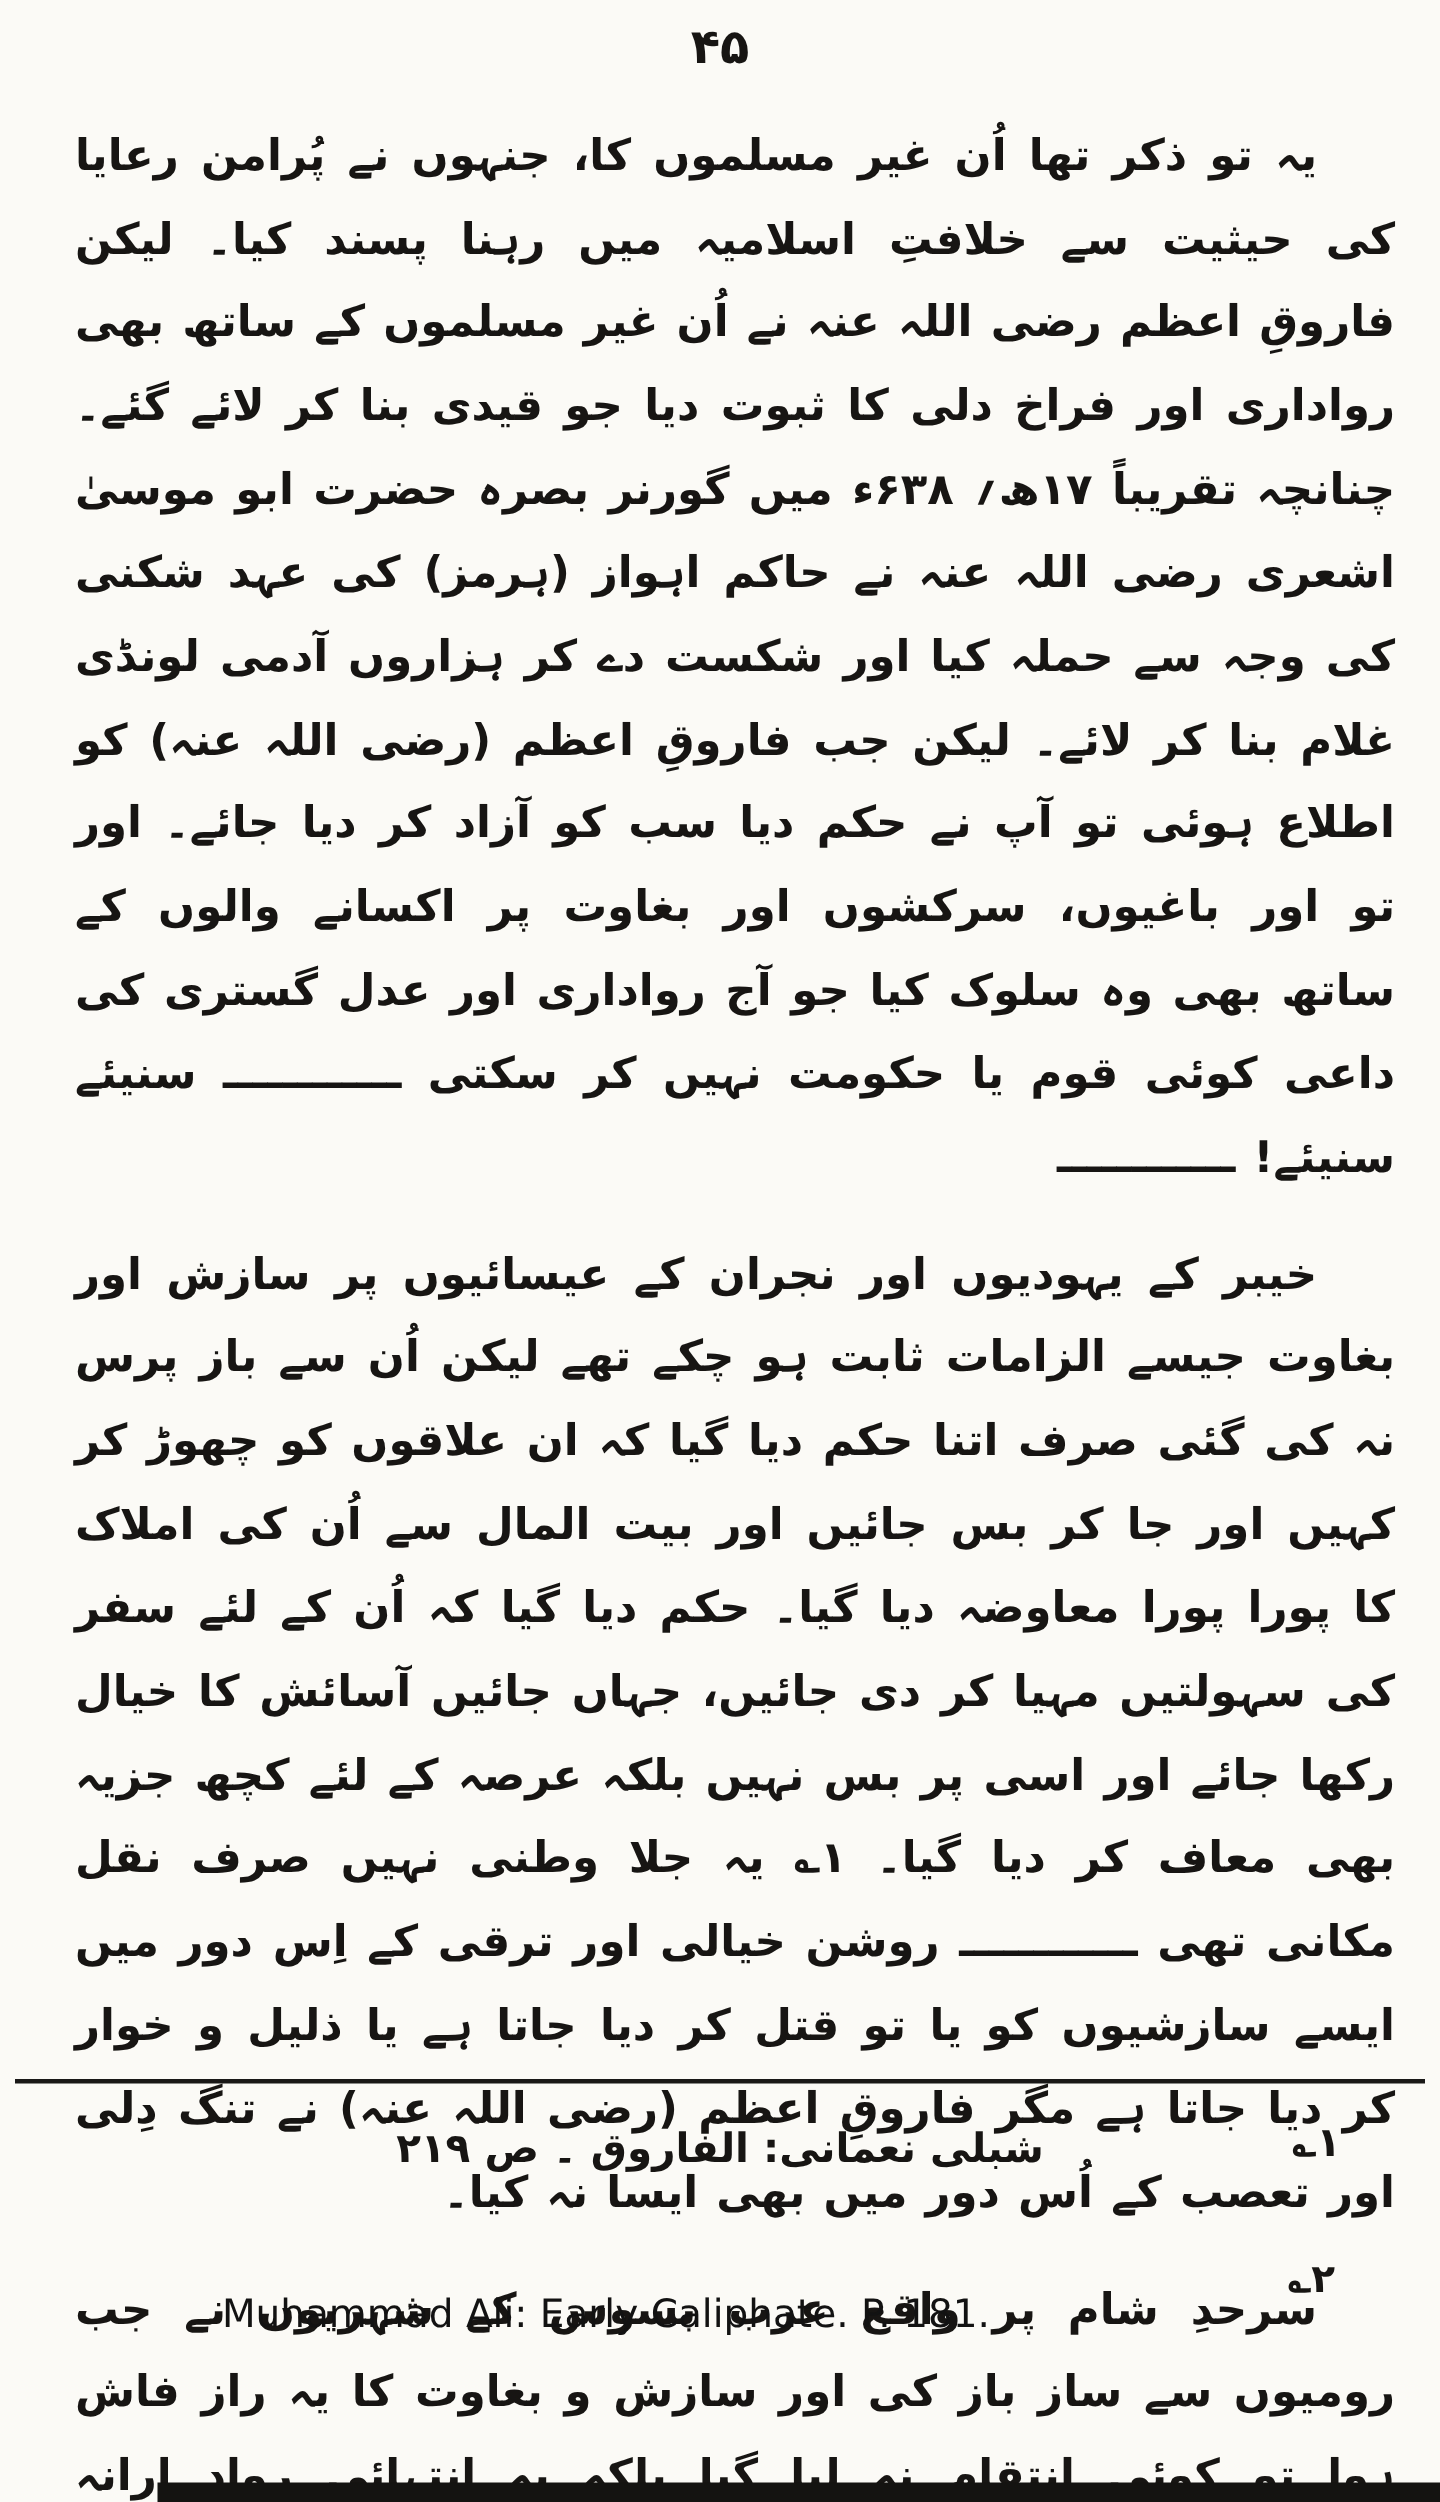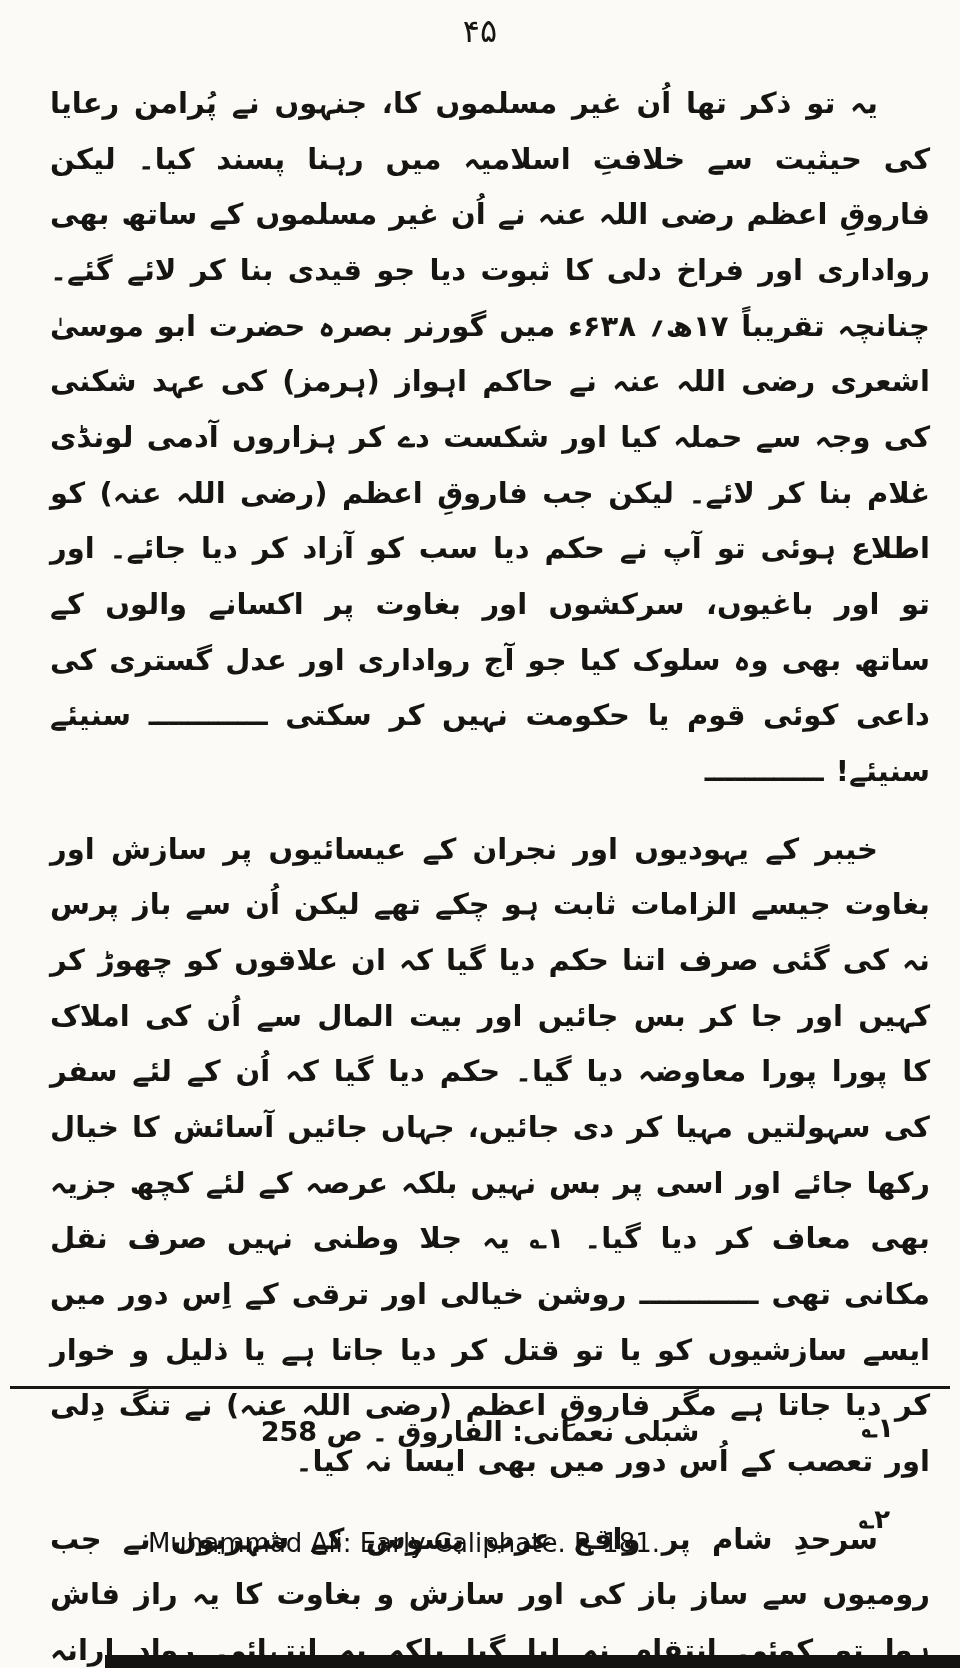--- a/index.html
+++ b/index.html
@@ -11,21 +11,21 @@
     margin: 0 auto;
     background: #fbfaf6;
     color: #171513;
     font-family: "DejaVu Sans", sans-serif;
     overflow: hidden;
   }
   .page-number {
     padding-top: 12px;
     text-align: center;
     font-size: 32px;
-    font-weight: normal;
+    font-weight: bold;
     letter-spacing: 2px;
   }
   .body-text {
     direction: rtl;
     padding: 26px 30px 0 30px;
     text-align: justify;
     font-size: 29px;
     font-weight: bold;
     line-height: 1.92;
   }
@@ -105,21 +105,21 @@
   <div class="body-text">
     <p class="para">یہ تو ذکر تھا اُن غیر مسلموں کا، جنہوں نے پُرامن رعایا کی حیثیت سے خلافتِ اسلامیہ میں رہنا پسند کیا۔ لیکن فاروقِ اعظم رضی اللہ عنہ نے اُن غیر مسلموں کے ساتھ بھی رواداری اور فراخ دلی کا ثبوت دیا جو قیدی بنا کر لائے گئے۔ چنانچہ تقریباً ۱۷ھ؍ ۶۳۸ء میں گورنر بصرہ حضرت ابو موسیٰ اشعری رضی اللہ عنہ نے حاکم اہواز (ہرمز) کی عہد شکنی کی وجہ سے حملہ کیا اور شکست دے کر ہزاروں آدمی لونڈی غلام بنا کر لائے۔ لیکن جب فاروقِ اعظم (رضی اللہ عنہ) کو اطلاع ہوئی تو آپ نے حکم دیا سب کو آزاد کر دیا جائے۔ اور تو اور باغیوں، سرکشوں اور بغاوت پر اکسانے والوں کے ساتھ بھی وہ سلوک کیا جو آج رواداری اور عدل گستری کی داعی کوئی قوم یا حکومت نہیں کر سکتی ــــــــــــ سنیئے سنیئے! ــــــــــــ</p>
     <p class="para">خیبر کے یہودیوں اور نجران کے عیسائیوں پر سازش اور بغاوت جیسے الزامات ثابت ہو چکے تھے لیکن اُن سے باز پرس نہ کی گئی صرف اتنا حکم دیا گیا کہ ان علاقوں کو چھوڑ کر کہیں اور جا کر بس جائیں اور بیت المال سے اُن کی املاک کا پورا پورا معاوضہ دیا گیا۔ حکم دیا گیا کہ اُن کے لئے سفر کی سہولتیں مہیا کر دی جائیں، جہاں جائیں آسائش کا خیال رکھا جائے اور اسی پر بس نہیں بلکہ عرصہ کے لئے کچھ جزیہ بھی معاف کر دیا گیا۔ ۱؎ یہ جلا وطنی نہیں صرف نقل مکانی تھی ــــــــــــ روشن خیالی اور ترقی کے اِس دور میں ایسے سازشیوں کو یا تو قتل کر دیا جاتا ہے یا ذلیل و خوار کر دیا جاتا ہے مگر فاروقِ اعظم (رضی اللہ عنہ) نے تنگ دِلی اور تعصب کے اُس دور میں بھی ایسا نہ کیا۔</p>
     <p class="para">سرحدِ شام پر واقع عرب بسوس کے شہریوں نے جب رومیوں سے ساز باز کی اور سازش و بغاوت کا یہ راز فاش ہوا تو کوئی انتقام نہ لیا گیا بلکہ یہ انتہائی رواد ارانہ فرمان جاری کیا گیا:۔</p>
   </div>
 
   <div class="footer">
     <div class="footnote-divider"></div>
 
     <div class="fn-urdu-marker">۱؎</div>
-    <div class="fn-urdu-text">شبلی نعمانی: الفاروق ۔ ص 258</div>
+    <div class="fn-urdu-text">شبلی نعمانی: الفاروق ۔ ص ۲۱۹</div>
 
     <div class="fn-english-marker">۲؎</div>
     <div class="fn-english-text">Muhammad Ali: Early Caliphate. P. 181.</div>
 
     <div class="scan-edge-bar"></div>
   </div>
 
 </div>
 
 </body></html>

